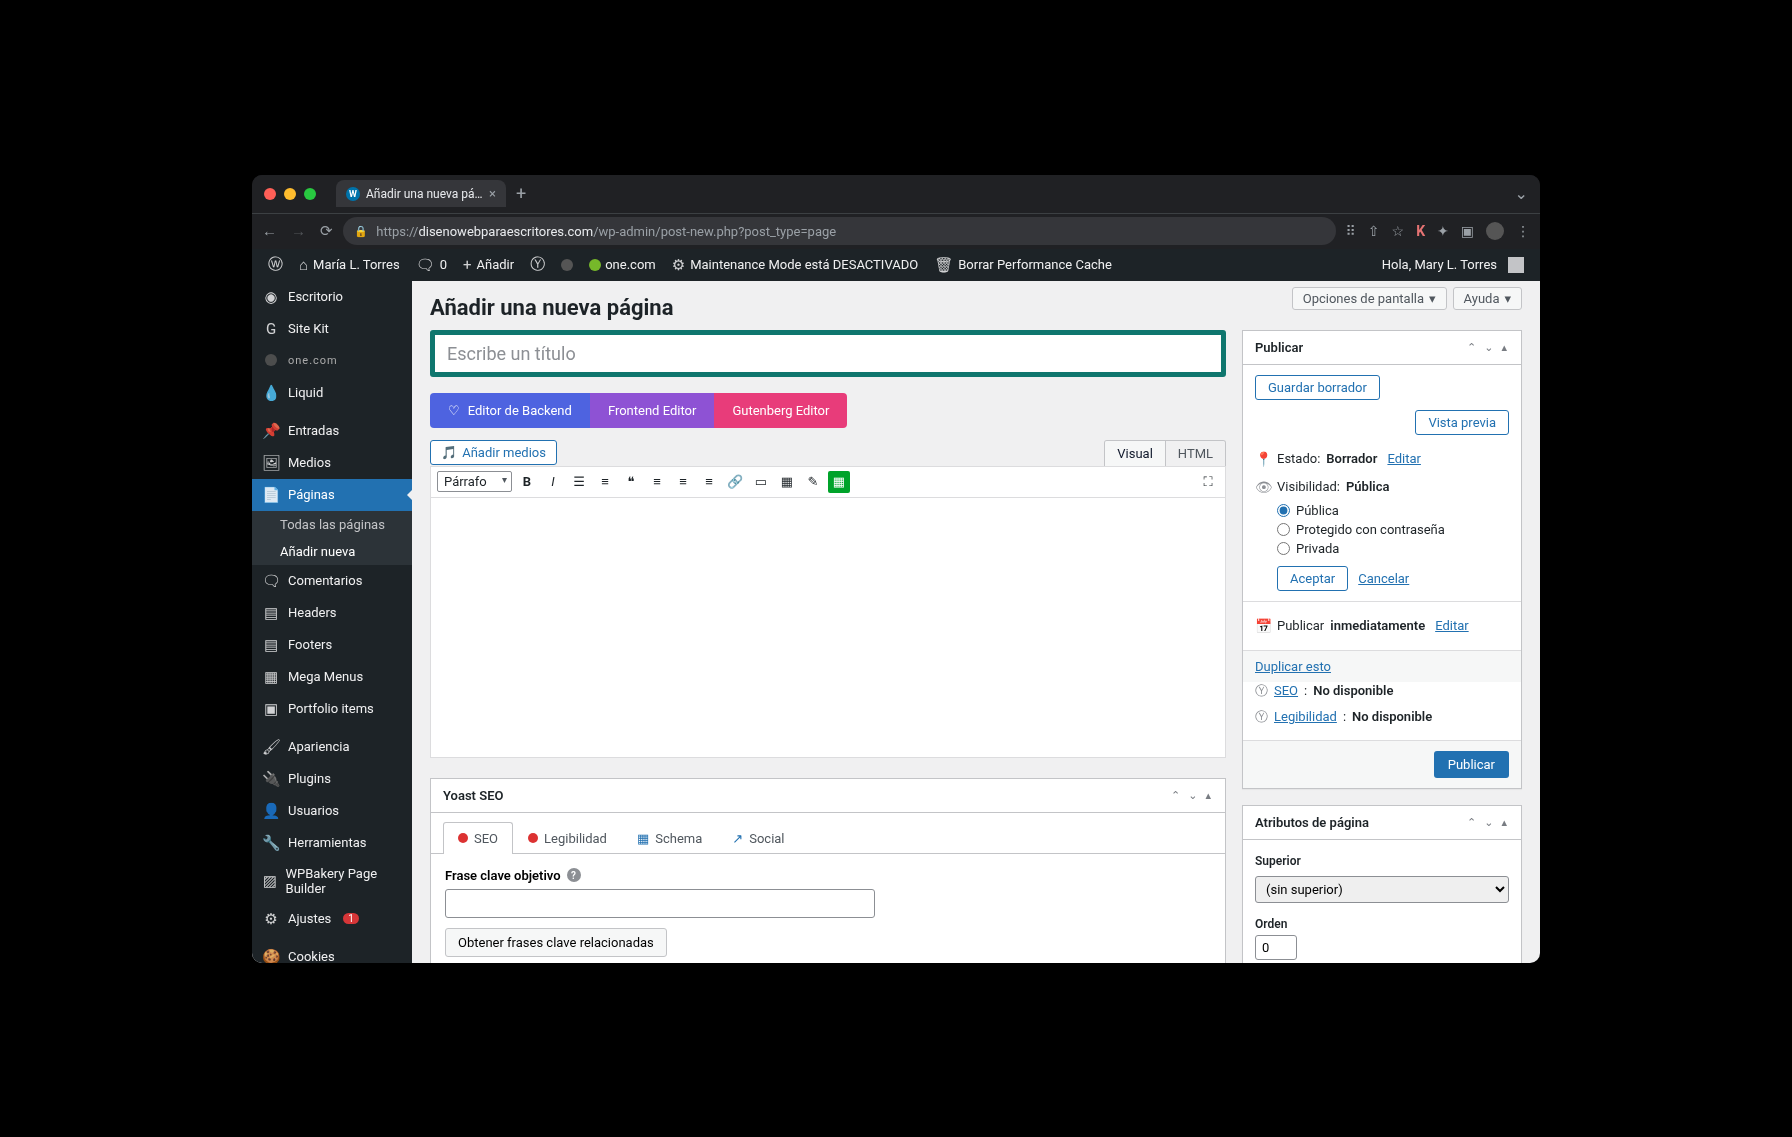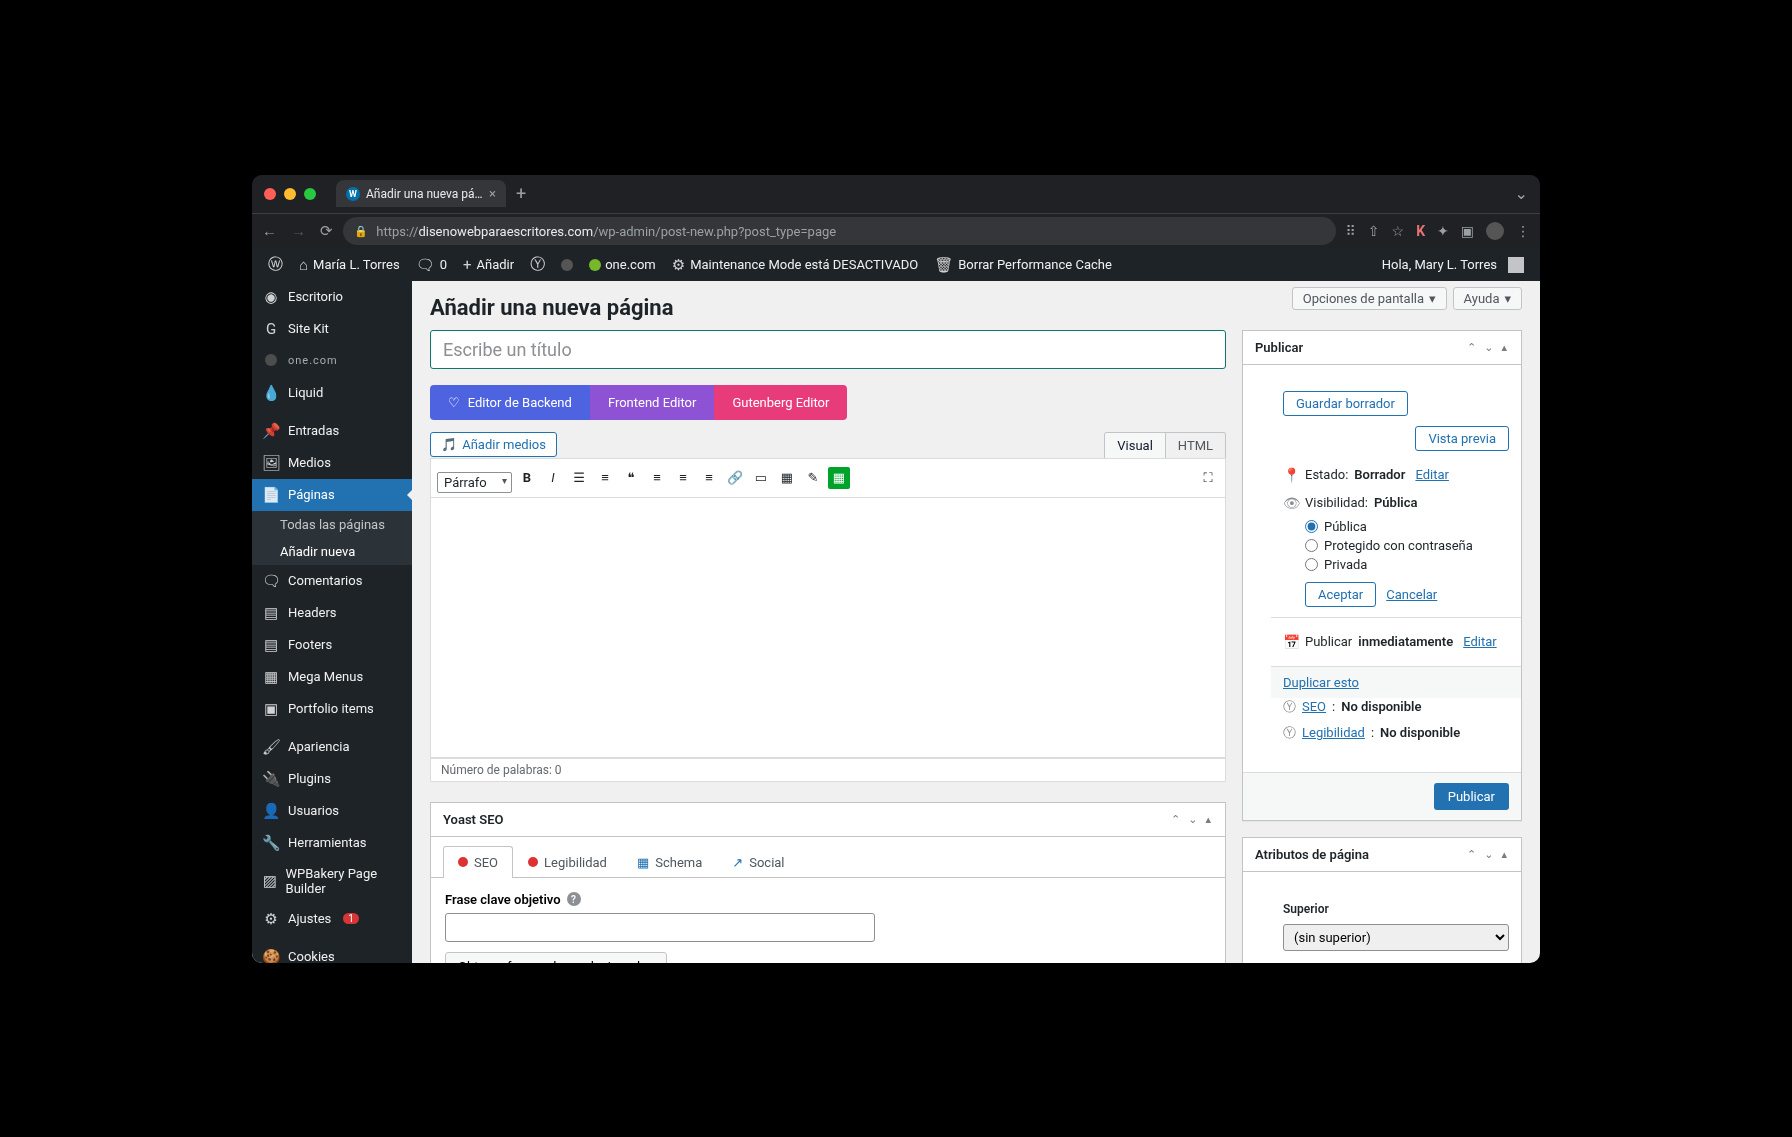--- a/index.html
+++ b/index.html
@@ -57,55 +57,55 @@
 
 .top-actions { position:absolute; top:6px; right:18px; display:flex; gap:6px; }
 .screen-btn { background:#f6f7f7; border:1px solid #c3c4c7; color:#50575e; padding:3px 10px; font-size:13px; border-radius:3px; cursor:pointer; display:flex;align-items:center;gap:5px; }
 
 .page-heading { font-size:22px; font-weight:700; color:#1d2327; padding:14px 0 10px 18px; }
 
 .main-cols { display:flex; padding:0 18px 20px; gap:16px; }
 .col-main { flex:1; min-width:0; }
 .col-side { width:280px; }
 
-.title-input { width:100%; padding:8px 12px; font-size:18px; border:1px solid #0f766e; border-radius:3px; background:#fff; color:#50575e; }
+.title-input { width:100%; padding:8px 12px; font-size:18px; border:5px solid #0f766e; border-radius:3px; background:#fff; color:#50575e; }
 .title-input::placeholder { color:#8c8f94; }
 
 .editor-tabs { margin-top:16px; display:inline-flex; border-radius:4px; overflow:hidden; }
 .ed-tab { padding:10px 18px; color:#fff; font-size:13px; cursor:pointer; display:flex;align-items:center;gap:8px; }
 .ed-tab.backend { background:#4e63e0; }
 .ed-tab.frontend { background:#8e52d4;text-align:right; }
 .ed-tab.gutenberg { background:#e83c7a; }
 .ed-heart { font-size:13px; }
 
 .media-row { margin-top:12px; display:flex; align-items:center; }
 .add-media-btn { border:1px solid #2271b1; color:#2271b1; background:#fff; padding:4px 10px; font-size:13px; border-radius:3px; display:flex;align-items:center;gap:5px; cursor:pointer; }
 .vhtml-tabs { margin-left:auto; display:flex; border:1px solid #c3c4c7; border-bottom:none; border-radius:3px 3px 0 0; overflow:hidden; }
 .vh-tab { padding:5px 12px; font-size:13px; color:#50575e; background:#f0f0f1; cursor:pointer; border-left:1px solid #c3c4c7; }
 .vh-tab:first-child { border-left:none; }
 .vh-tab.active { background:#f6f7f7; color:#0f172a; }
 
 .toolbar { border:1px solid #dcdcde; background:#fff; padding:4px 6px; display:flex; align-items:center; gap:4px; position:relative; }
 .format-sel { border:1px solid #8c8f94; padding:2px 20px 2px 6px; font-size:13px; border-radius:2px; background:#fff; color:#1d2327; appearance:none; position:relative; min-width:75px; }
-.sel-wrap { position:relative; display:inline-block;margin-top:9px; }
+.sel-wrap { position:relative; display:inline-block; }
 .sel-wrap::after { content:"▾"; position:absolute; right:5px; top:3px; font-size:10px; pointer-events:none; color:#50575e; }
 .tb-btn { width:22px; height:22px; display:flex;align-items:center;justify-content:center; font-size:13px; color:#1d2327; cursor:pointer; border-radius:2px; }
 .tb-btn.green { background:#00a32a; color:#fff; }
 .tb-btn.pen { color:#1d2327; }
 .tb-expand { margin-left:auto; }
 
 .editor-area { border:1px solid #dcdcde; border-top:none; background:#fff; height:260px; }
 .word-count { border:1px solid #dcdcde; border-top:1px solid #dcdcde; background:#fff; padding:4px 10px; font-size:12px; color:#646970; }
 
 .postbox { border:1px solid #c3c4c7; background:#fff; margin-bottom:16px; box-shadow:0 1px 1px rgba(0,0,0,0.04); }
 .postbox-header { display:flex; align-items:center; padding:8px 12px; border-bottom:1px solid #c3c4c7; }
 .postbox-title { font-size:13px; font-weight:600; color:#1d2327; }
 .postbox-handles { margin-left:auto; display:flex; gap:4px; color:#787c82; }
 .hndl { cursor:pointer; font-size:11px; padding:2px; }
-.postbox-body { padding:26px 12px; font-size:13px; color:#1d2327;margin-left:28px; }
+.postbox-body { padding:10px 12px; font-size:13px; color:#1d2327; }
 
 .pub-btn-outline { border:1px solid #2271b1; color:#2271b1; background:#fff; padding:4px 12px; font-size:13px; border-radius:3px; cursor:pointer; }
 .pub-row { display:flex; gap:8px; margin-bottom:10px; }
 .pub-row.right { justify-content:flex-end; }
 .misc-pub { padding:6px 0; font-size:13px; color:#1d2327; display:flex; align-items:center; gap:6px; }
 .misc-icon { color:#8c8f94; font-size:14px; width:16px; text-align:center; }
 .misc-val { font-weight:600; }
 .misc-edit { color:#2271b1; text-decoration:underline; cursor:pointer; margin-left:4px; font-weight:400; }
 .radio-row { display:flex; align-items:center; gap:6px; padding:2px 0 2px 22px; font-size:13px; }
 .radio-row input { accent-color:#2271b1; }
@@ -367,21 +367,20 @@
             <span class="tb-btn">≡</span>
             <span class="tb-btn">≡</span>
             <span class="tb-btn">🔗</span>
             <span class="tb-btn">▭</span>
             <span class="tb-btn">▦</span>
             <span class="tb-btn pen">✎</span>
             <span class="tb-btn green">▦</span>
             <span class="tb-btn tb-expand">⛶</span>
           </div>
           <div class="editor-area"></div>
-          <div class="word-count"><span>Número de palabras:</span> <span>0</span></div>
 
           <div class="yoast-box">
             <div class="postbox-header">
               <span class="postbox-title">Yoast SEO</span>
               <div class="postbox-handles">
                 <span class="hndl">⌃</span>
                 <span class="hndl">⌄</span>
                 <span class="hndl">▴</span>
               </div>
             </div>

